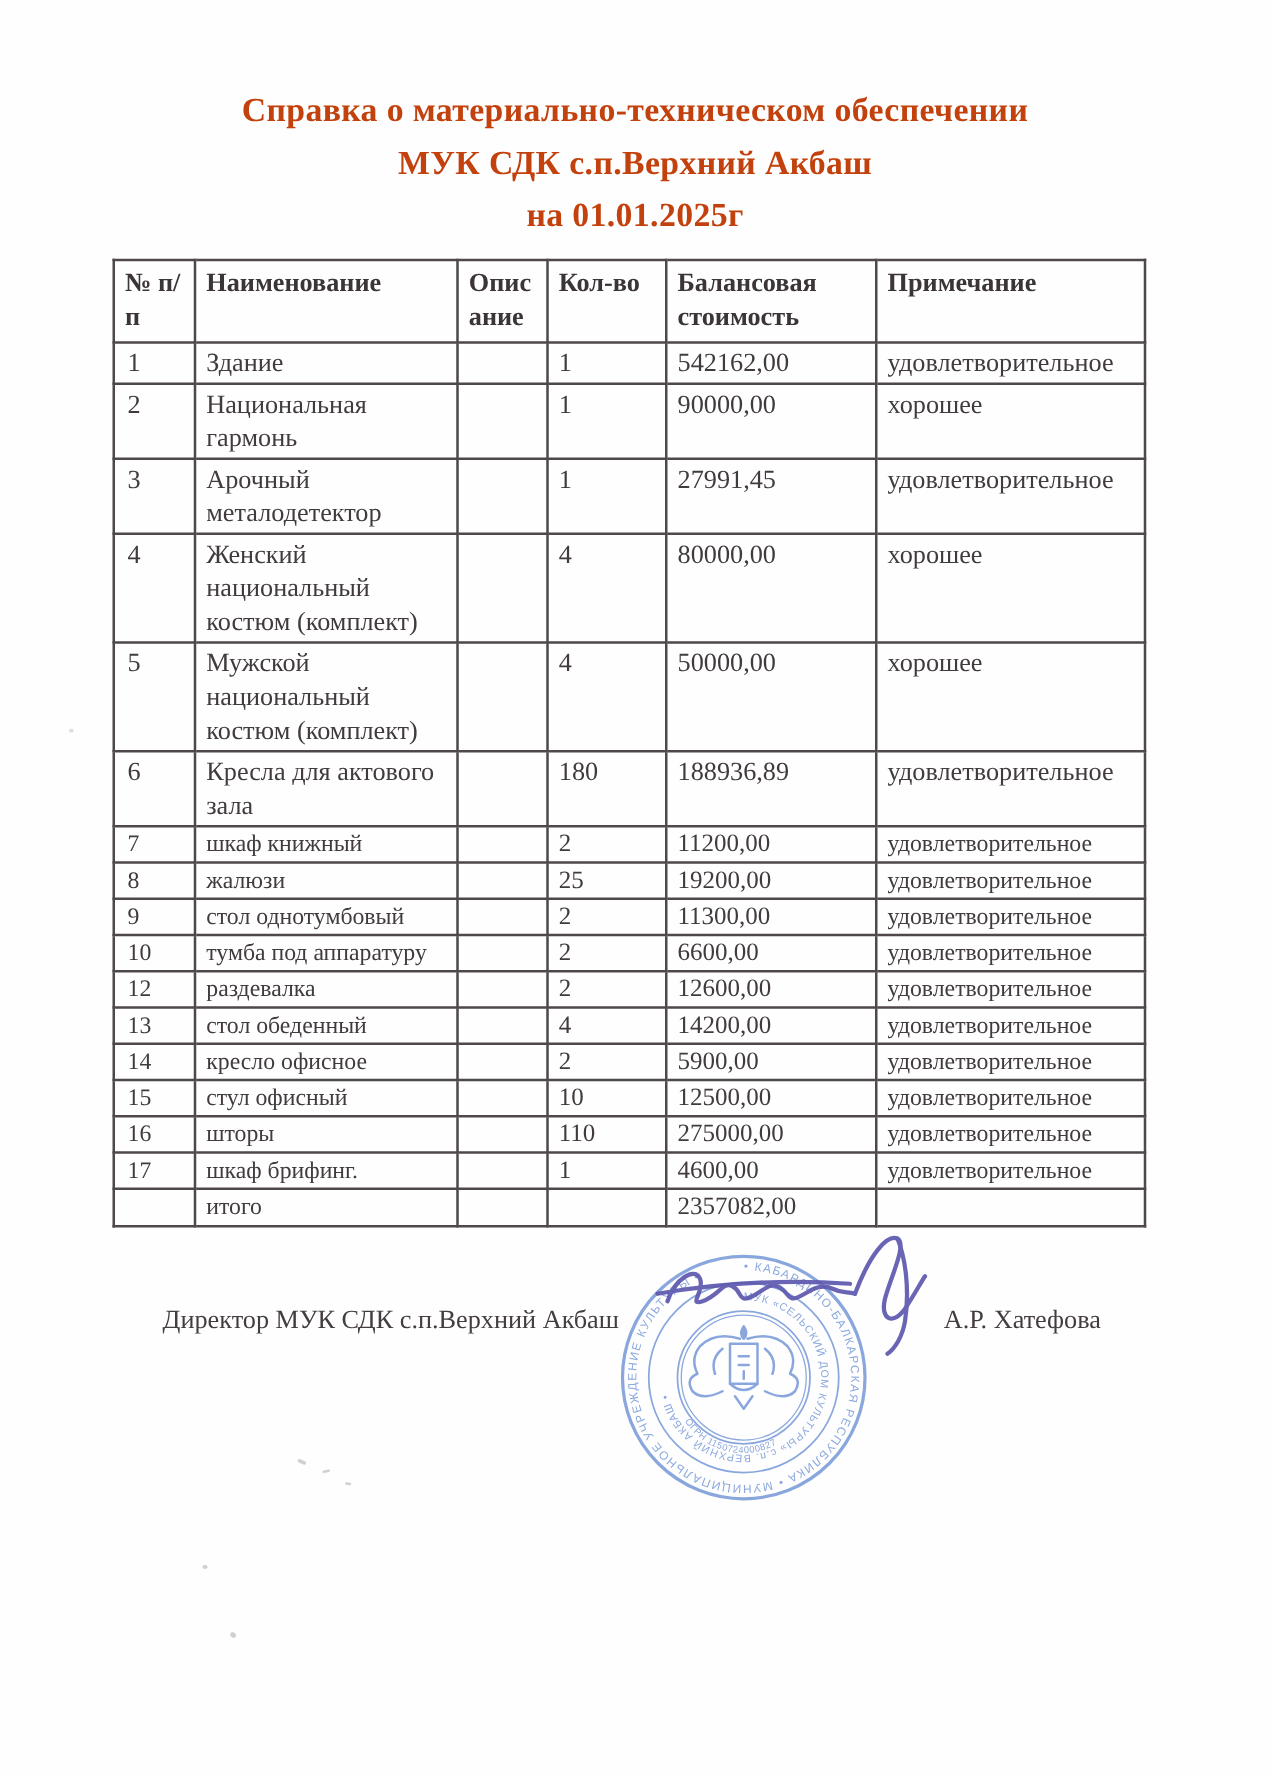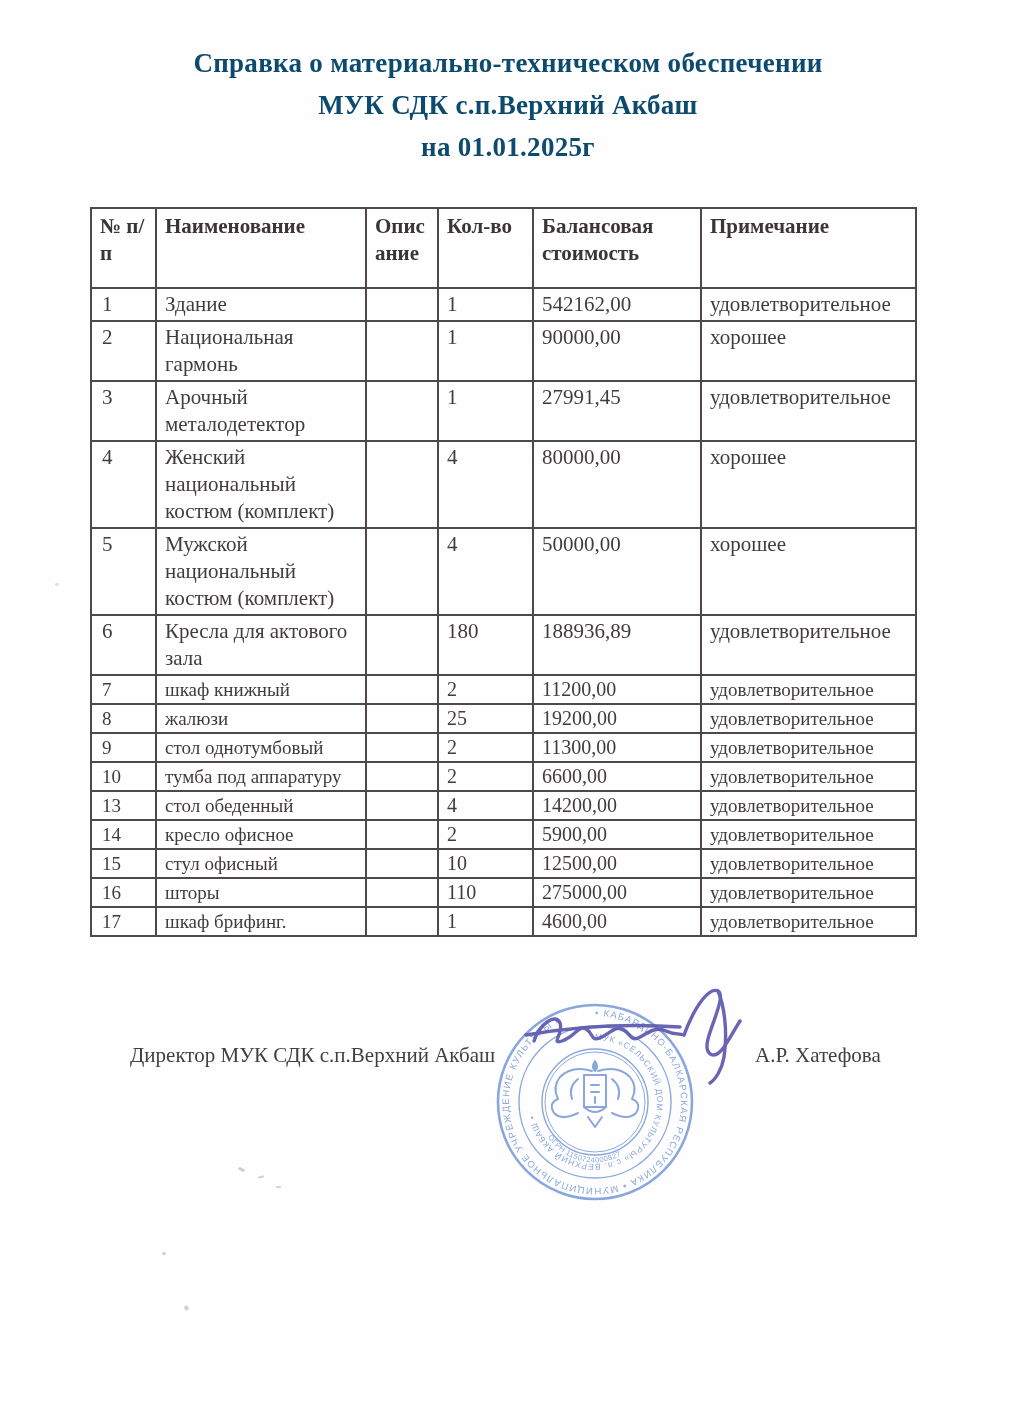--- a/index.html
+++ b/index.html
@@ -4,39 +4,39 @@
 <style>
   html,body { margin:0; padding:0; background:#ffffff; }
   .page {
     position:relative; width:1016px; height:1420px;
     background:#fefefe; overflow:hidden;
     font-family:"Liberation Serif", serif;
     color:#3d383a;
   }
   
   .title-block {
-    position:absolute; top:42px; left:0; width:100%;
+    position:absolute; top:67px; left:0; width:100%;
     text-align:center; font-weight:bold;
-    font-size:27px; line-height:42px; color:#0c4a6e;
+    font-size:27px; line-height:42px; color:#c2410c;
     letter-spacing:0.3px;
   }
   
   table.inv {
     position:absolute; left:90px; top:207px; width:825px;
     border-collapse:collapse; table-layout:fixed;
   }
   table.inv th, table.inv td {
     border:2px solid #4e4848;
     vertical-align:top; text-align:left;
     padding:2px 6px 2px 8px;
     overflow-wrap:break-word; word-break:break-word;
   }
   table.inv th {
     font-size:21px; font-weight:bold; line-height:27px; color:#3b3537;
-    padding-top:4px; padding-bottom:20px;
+    padding-top:4px; padding-bottom:6px;
   }
   table.inv td { font-size:21px; line-height:27px; color:#413b3d; }
   table.inv td:first-child { padding-left:10px; }
   tr.small td { font-size:19px; line-height:23px; }
   tr.small td.cell-qty, tr.small td.cell-cost { font-size:20px; }
   tr.total td { height:24px; }
   
   .footer-line {
     position:absolute; top:1043px; left:130px; width:770px;
     font-size:21px; color:#443d3f;
@@ -153,20 +153,28 @@
     </tr>
         <tr class="small">
       <td class="cell-num">10</td>
       <td class="cell-name">тумба под аппаратуру</td>
       <td class="cell-desc"></td>
       <td class="cell-qty">2</td>
       <td class="cell-cost">6600,00</td>
       <td class="cell-note">удовлетворительное</td>
     </tr>
         <tr class="small">
+      <td class="cell-num">12</td>
+      <td class="cell-name">раздевалка</td>
+      <td class="cell-desc"></td>
+      <td class="cell-qty">2</td>
+      <td class="cell-cost">12600,00</td>
+      <td class="cell-note">удовлетворительное</td>
+    </tr>
+        <tr class="small">
       <td class="cell-num">13</td>
       <td class="cell-name">стол обеденный</td>
       <td class="cell-desc"></td>
       <td class="cell-qty">4</td>
       <td class="cell-cost">14200,00</td>
       <td class="cell-note">удовлетворительное</td>
     </tr>
         <tr class="small">
       <td class="cell-num">14</td>
       <td class="cell-name">кресло офисное</td>
@@ -191,20 +199,28 @@
       <td class="cell-cost">275000,00</td>
       <td class="cell-note">удовлетворительное</td>
     </tr>
         <tr class="small">
       <td class="cell-num">17</td>
       <td class="cell-name">шкаф брифинг.</td>
       <td class="cell-desc"></td>
       <td class="cell-qty">1</td>
       <td class="cell-cost">4600,00</td>
       <td class="cell-note">удовлетворительное</td>
+    </tr>
+        <tr class="small total">
+      <td class="cell-num"></td>
+      <td class="cell-name">итого</td>
+      <td class="cell-desc"></td>
+      <td class="cell-qty"></td>
+      <td class="cell-cost">2357082,00</td>
+      <td class="cell-note"></td>
     </tr>
       </tbody>
   </table>
 
   <div class="footer-line">
     <span>Директор МУК СДК с.п.Верхний Акбаш</span>
     <span class="signatory">А.Р. Хатефова</span>
   </div>
 
   <svg class="stamp-svg" width="214" height="214" viewBox="0 0 214 214">

